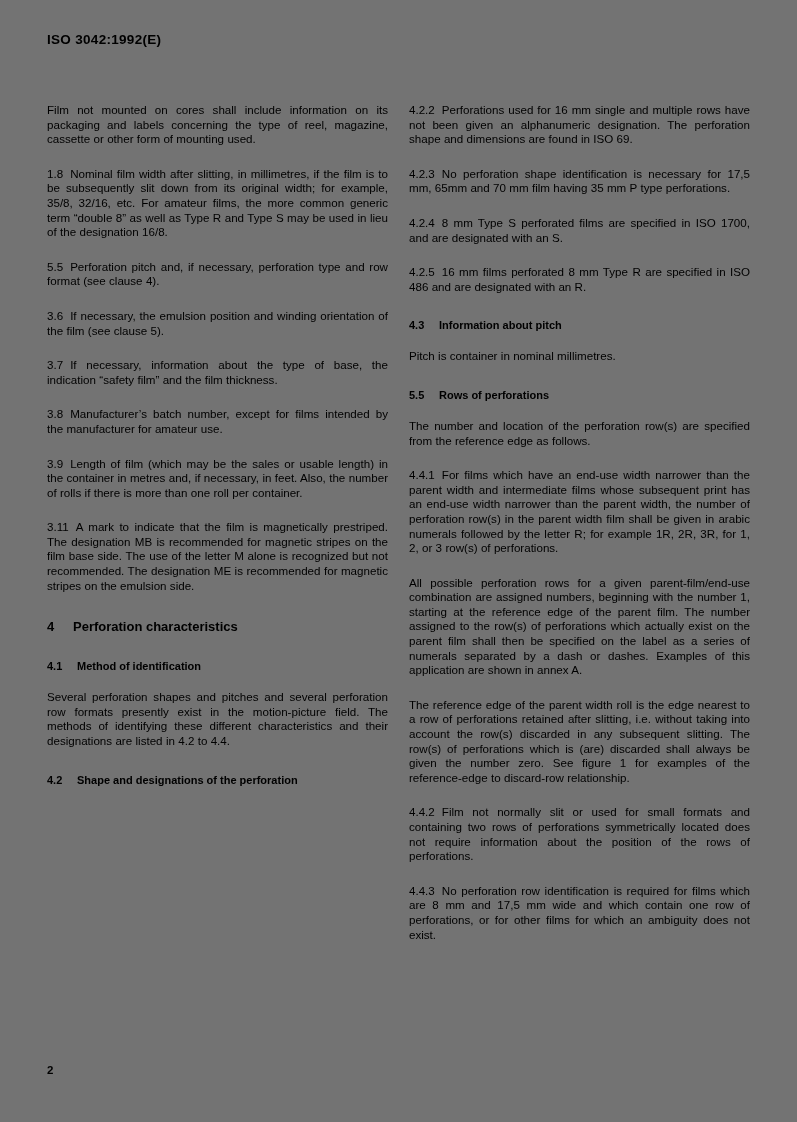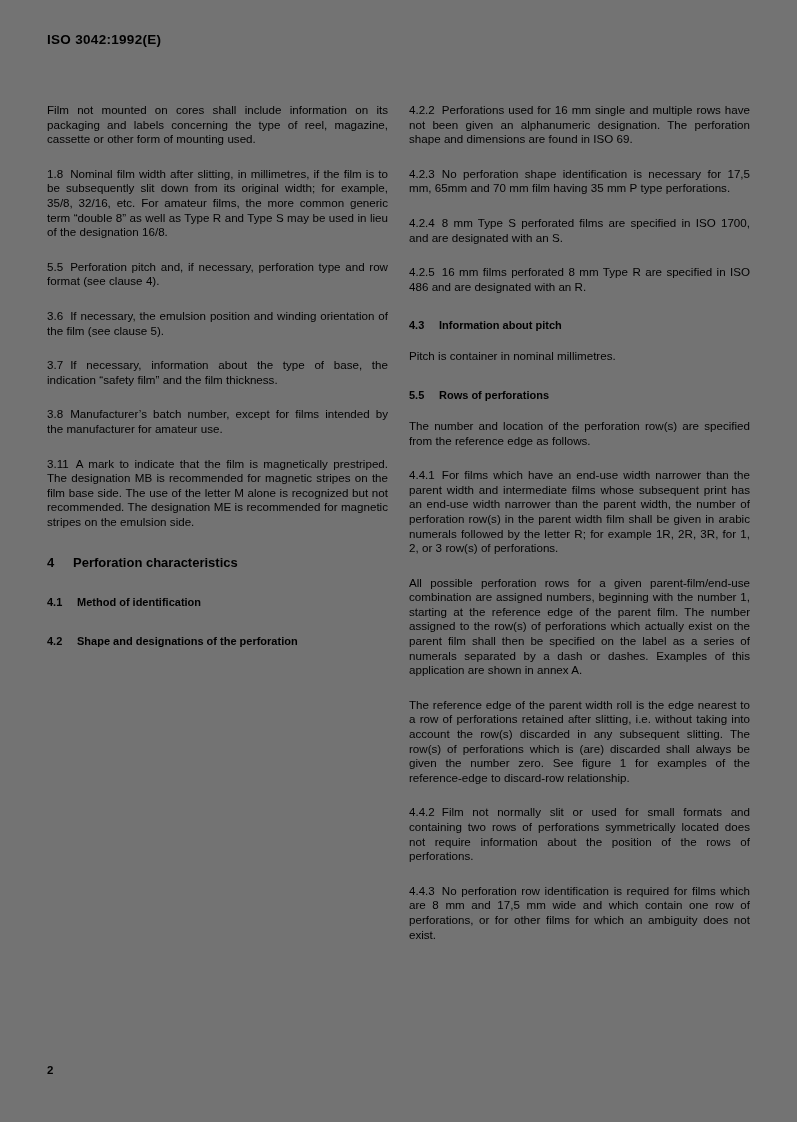--- a/index.html
+++ b/index.html
@@ -103,28 +103,30 @@
       <p class="body"><span class="num">1.8</span><span class="num-gap"></span><span>Nominal film width after slitting, in millimetres, if the film is to be subsequently slit down from its original width; for example, 35/8, 32/16, etc. For amateur films, the more common generic term “double 8” as well as Type R and Type S may be used in lieu of the designation 16/8.</span></p>
 
       <p class="body"><span class="num">5.5</span><span class="num-gap"></span><span>Perforation pitch and, if necessary, perforation type and row format (see clause 4).</span></p>
 
       <p class="body"><span class="num">3.6</span><span class="num-gap"></span><span>If necessary, the emulsion position and winding orientation of the film (see clause 5).</span></p>
 
       <p class="body"><span class="num">3.7</span><span class="num-gap"></span><span>If necessary, information about the type of base, the indication “safety film” and the film thickness.</span></p>
 
       <p class="body"><span class="num">3.8</span><span class="num-gap"></span><span>Manufacturer’s batch number, except for films intended by the manufacturer for amateur use.</span></p>
 
+      <p class="body"><span class="num">3.9</span><span class="num-gap"></span><span>Length of film (which may be the sales or usable length) in the container in metres and, if necessary, in feet. Also, the number of rolls if there is more than one roll per container.</span></p>
 
 
       <p class="body"><span class="num">3.11</span><span class="num-gap"></span><span>A mark to indicate that the film is magnetically prestriped. The designation MB is recommended for magnetic stripes on the film base side. The use of the letter M alone is recognized but not recommended. The designation ME is recommended for magnetic stripes on the emulsion side.</span></p>
 
       <h2 class="clause"><span class="hnum">4</span><span>Perforation characteristics</span></h2>
 
       <h3 class="clause"><span class="hnum">4.1</span><span>Method of identification</span></h3>
 
+      <p class="body">Several perforation shapes and pitches and several perforation row formats presently exist in the motion-picture field. The methods of identifying these different characteristics and their designations are listed in 4.2 to 4.4.</p>
 
       <h3 class="clause"><span class="hnum">4.2</span><span>Shape and designations of the perforation</span></h3>
 
 
     </div>
 
     <div class="col">
 
       <p class="body spacer-top"><span class="num">4.2.2</span><span class="num-gap"></span><span>Perforations used for 16 mm single and multiple rows have not been given an alphanumeric designation. The perforation shape and dimensions are found in ISO 69.</span></p>
 

